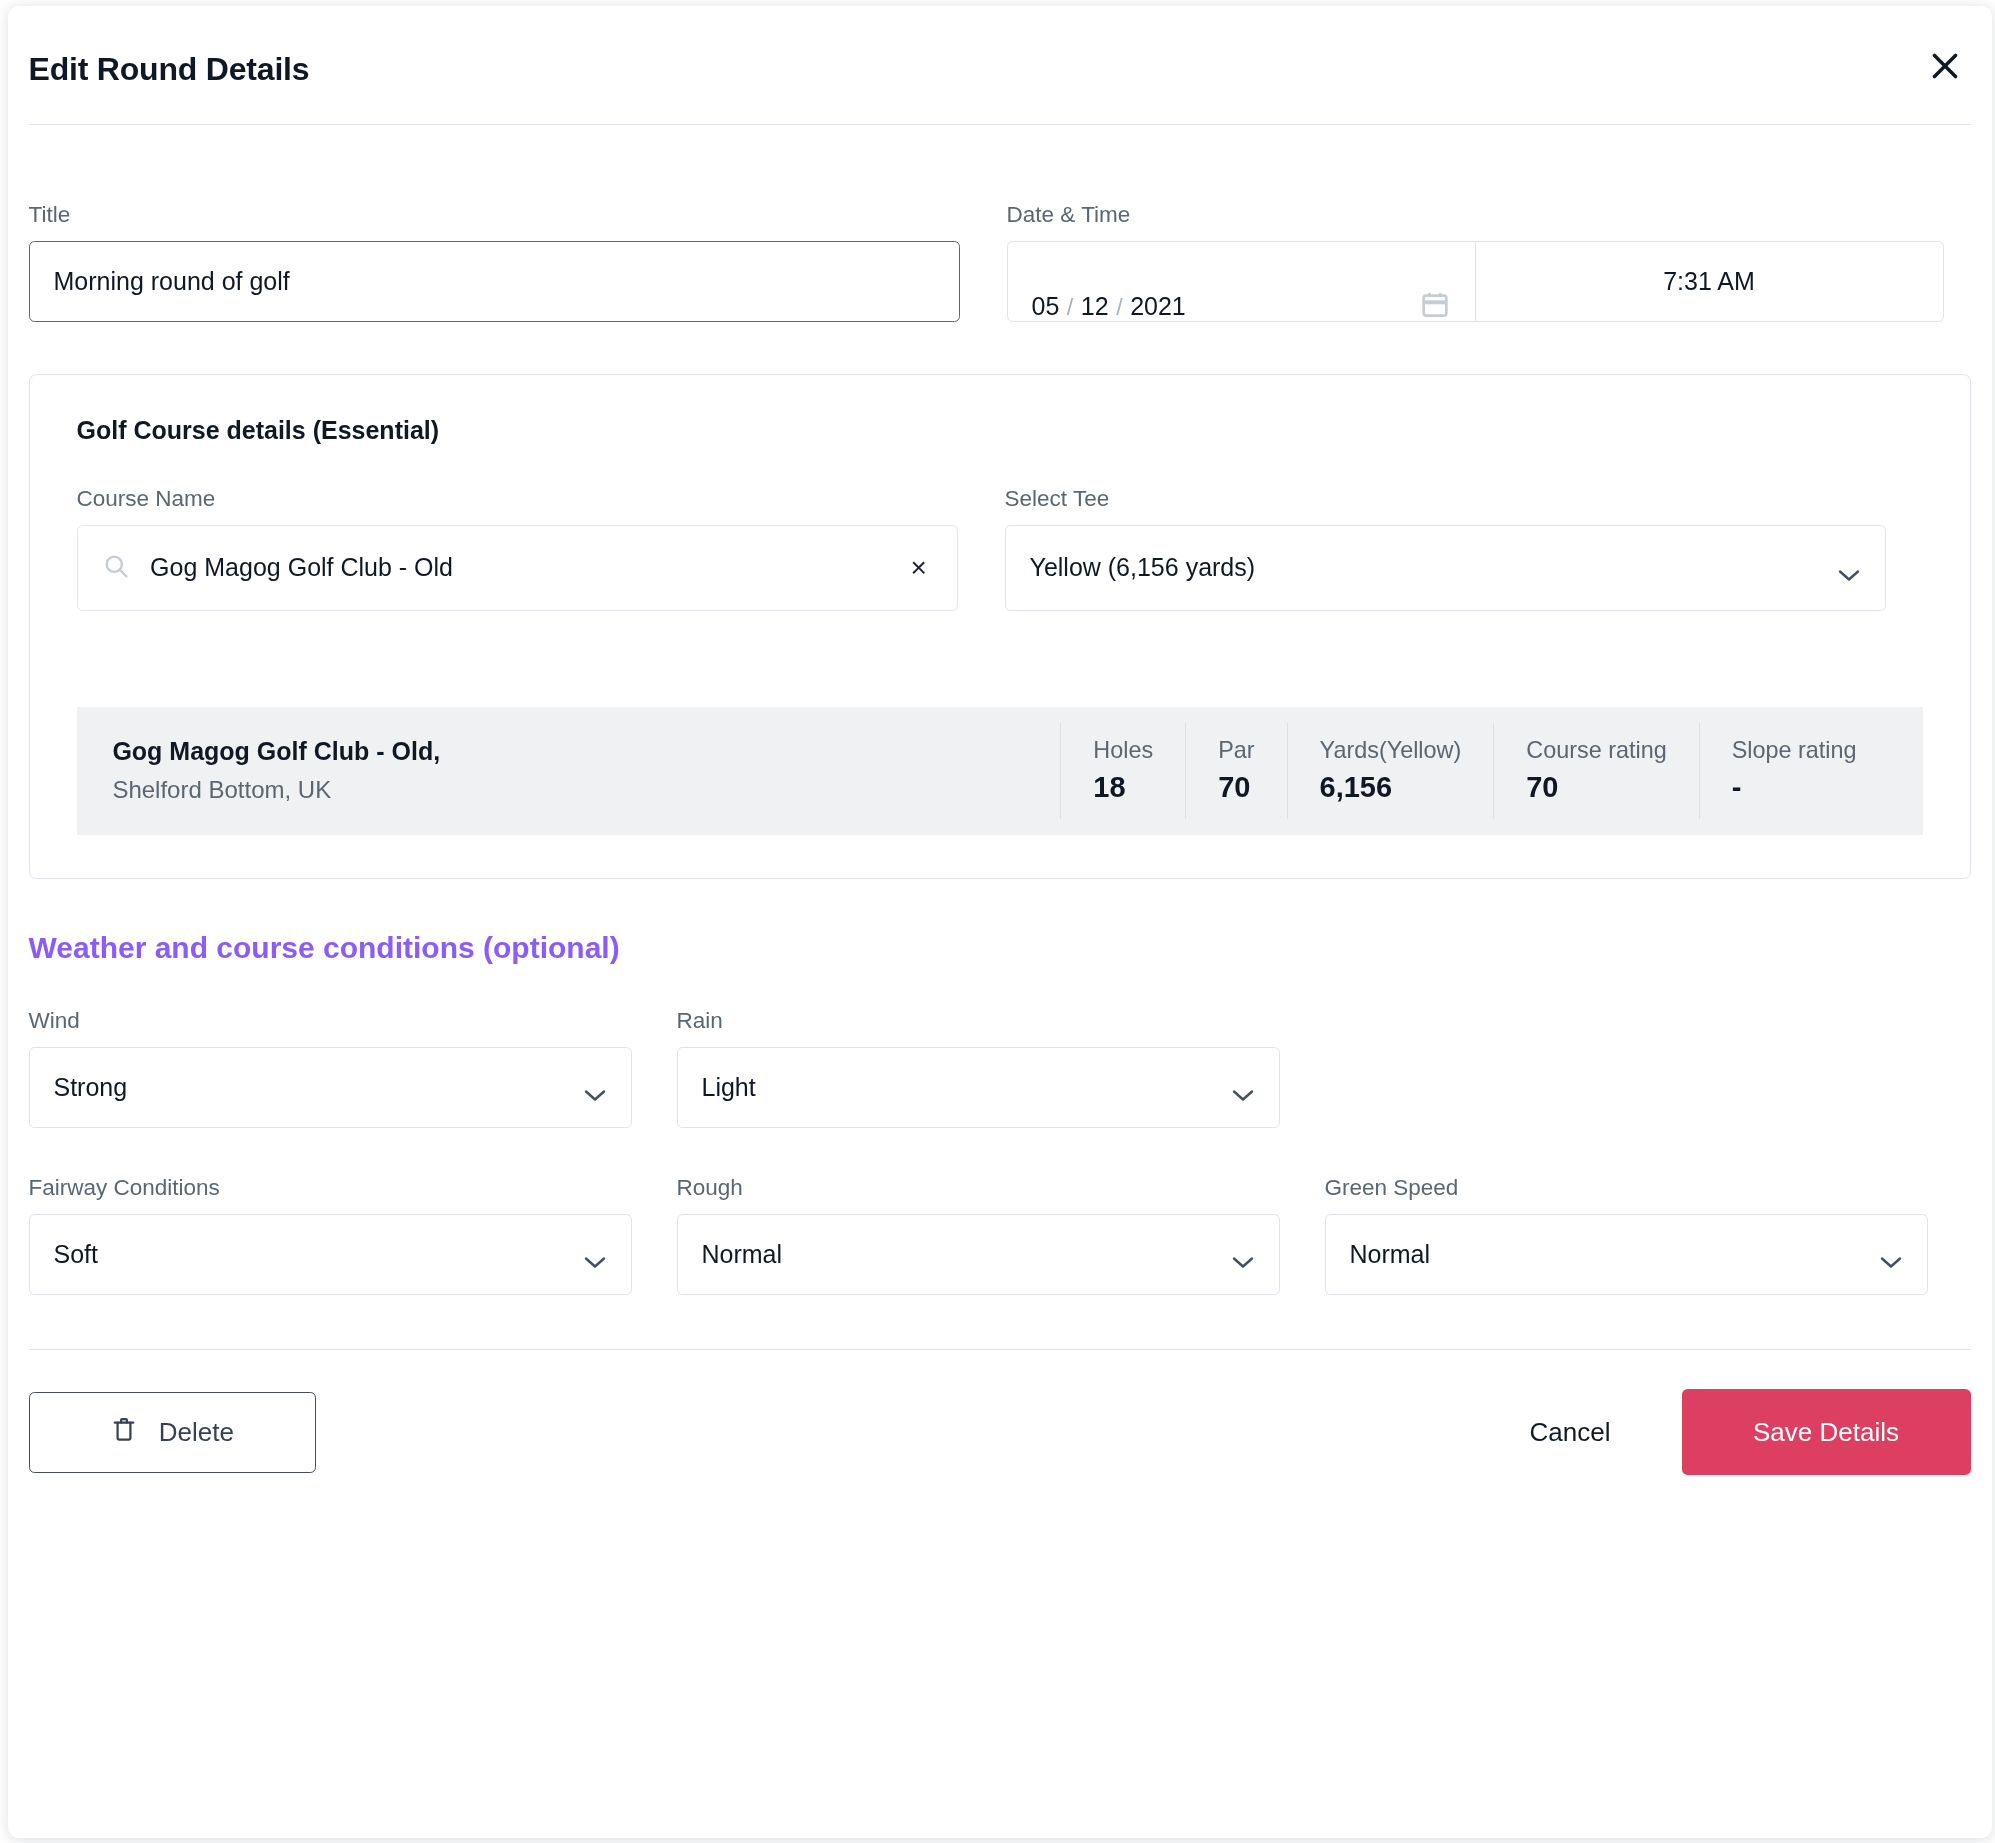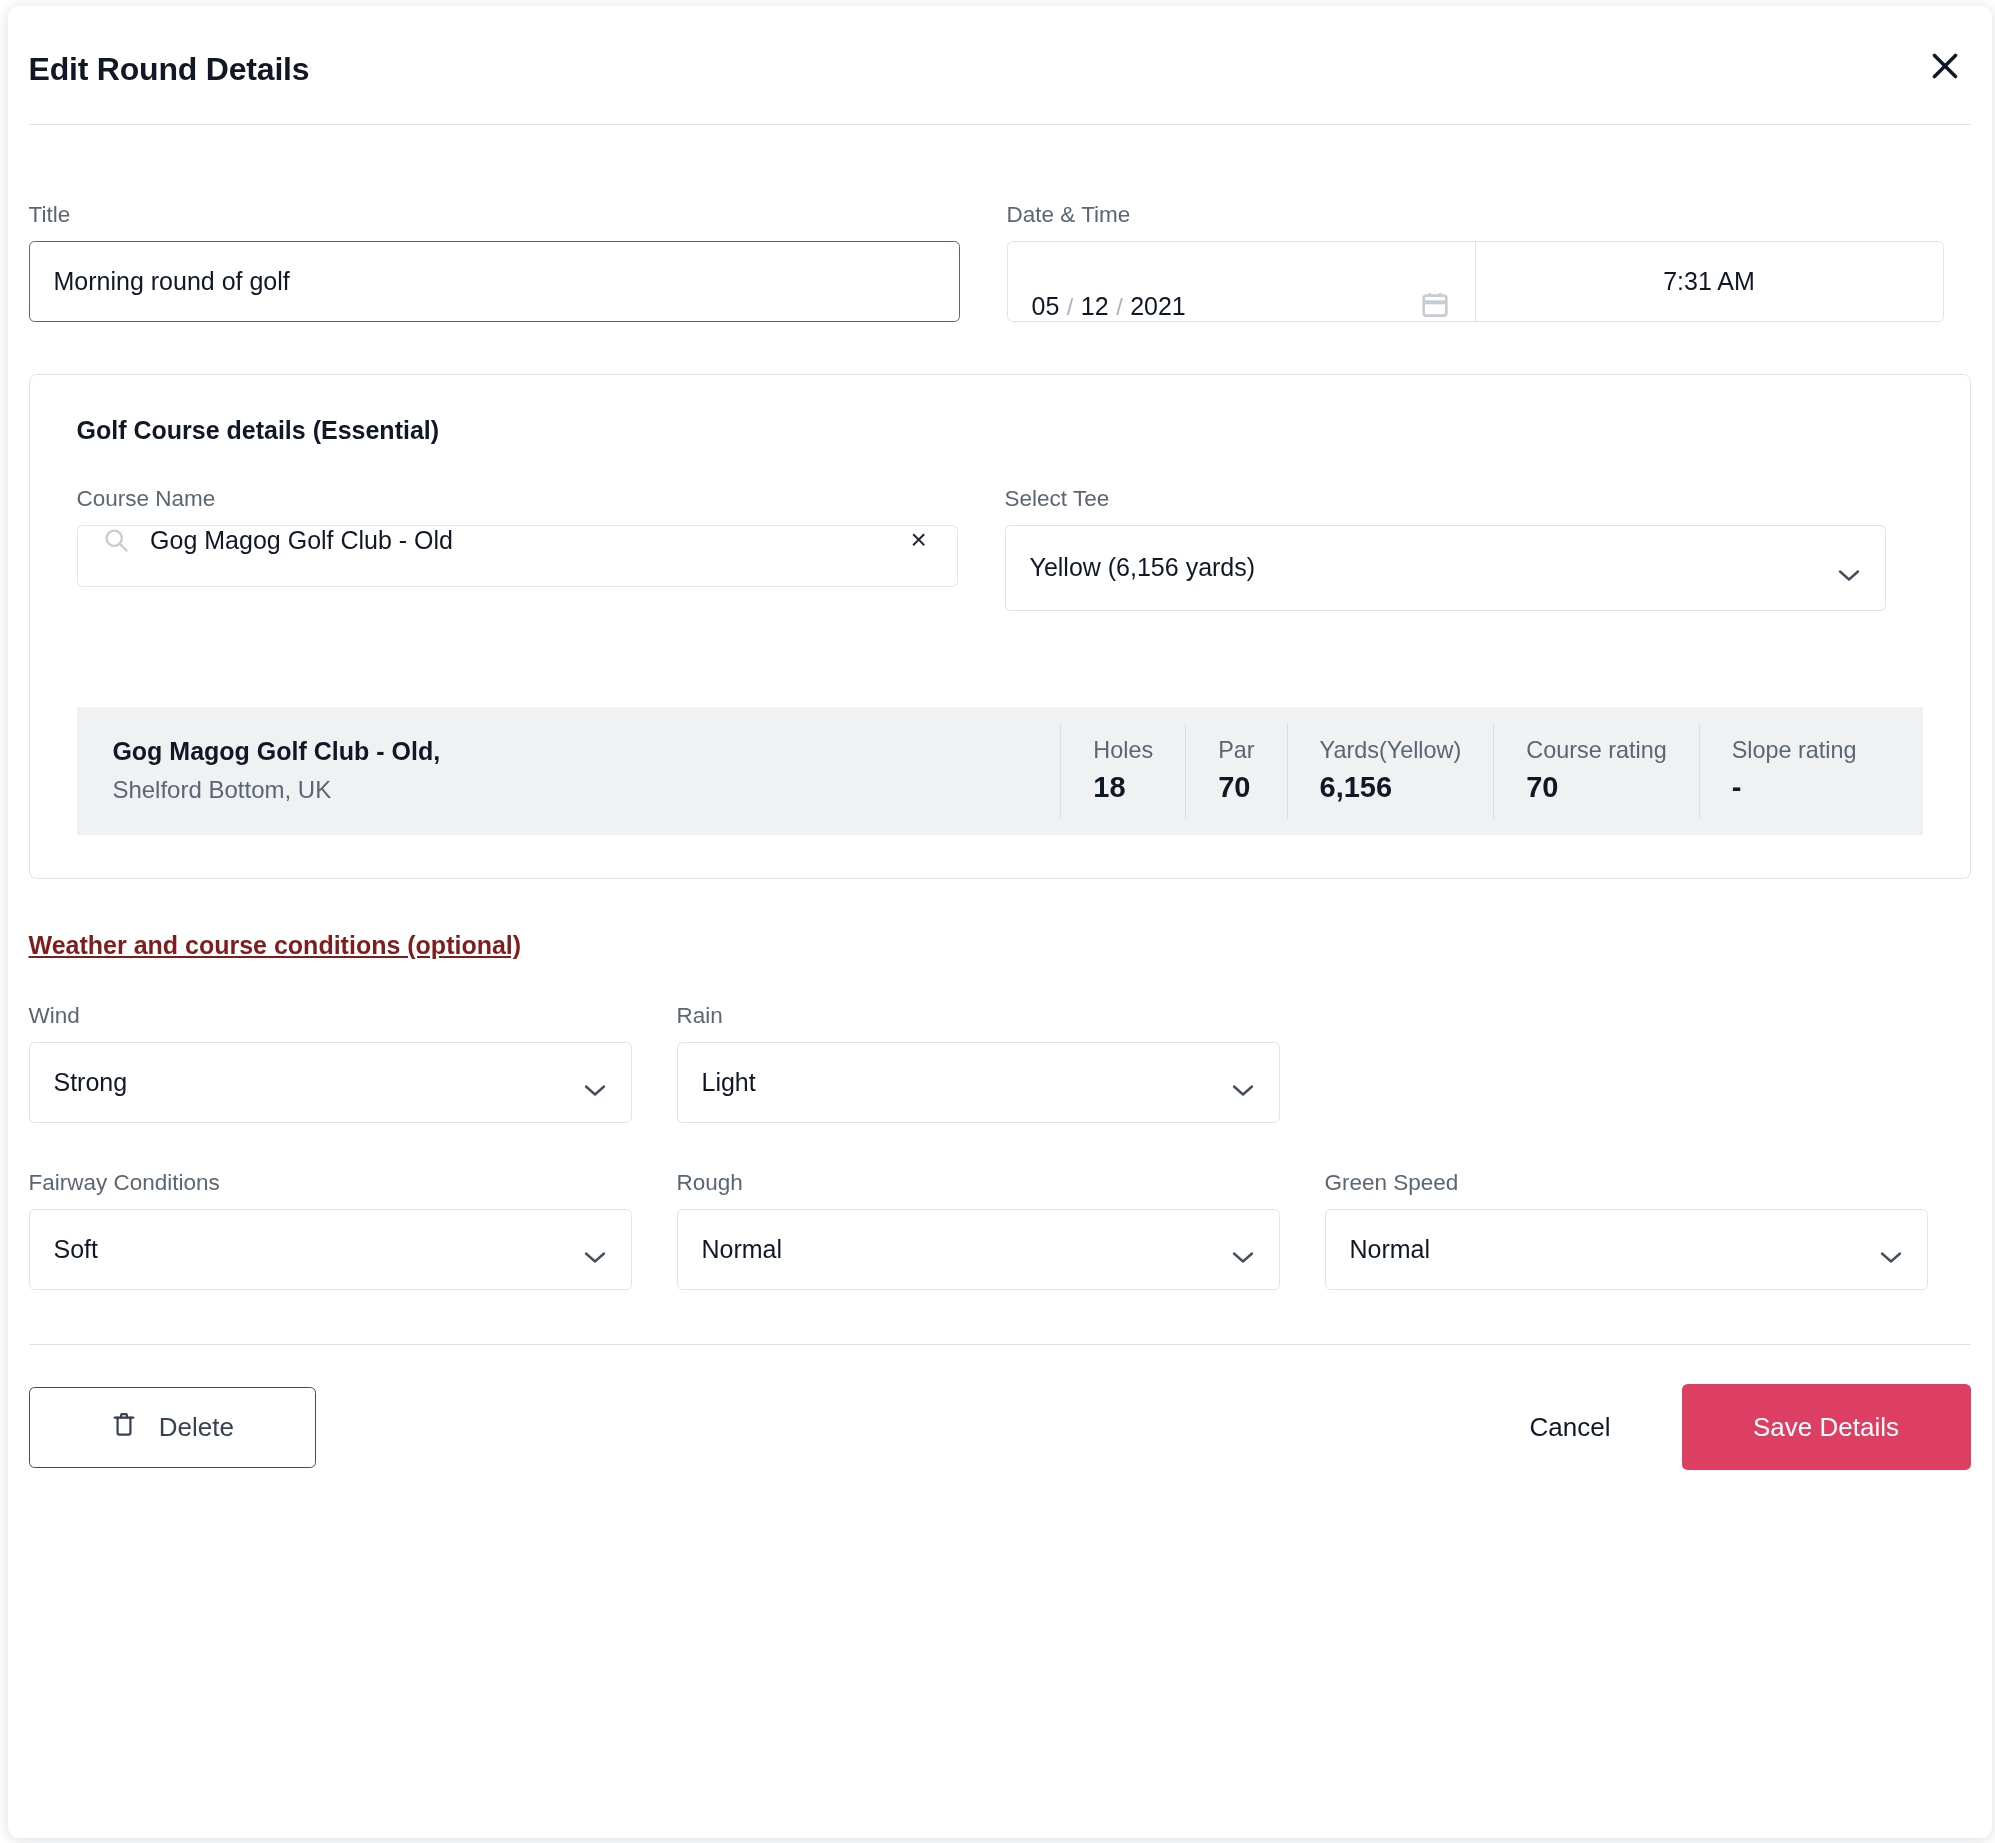--- a/index.html
+++ b/index.html
@@ -140,24 +140,25 @@
     margin-bottom: 41px;
   }
   .panel-row {
     display: flex;
     gap: 47px;
   }
   .panel-col { width: 881px; }
   .panel-col.right { width: 881px; }
 
   .search-ctl {
-    height: 62px;
+    height: 86px;
     border: 1.9px solid #e3e6ea;
     border-radius: 5.6px;
     display: flex;
+    align-items: center;
     padding: 0 24px;
     gap: 20.6px;
   }
   .search-ctl .val {
     flex: 1;
     font-size: 25px;
     color: #101826;
   }
   .clear-x {
     font-size: 28px;
@@ -234,25 +235,24 @@
     white-space: nowrap;
   }
   .stat .v {
     font-size: 29px;
     font-weight: bold;
     color: #101826;
   }
 
   
   .sec-title {
-    font-size: 25px;
+    font-size: 30px;
     font-weight: bold;
-    color: #7f1d1d;
+    color: #8b5cf6;
     margin-top: 52px;
-    text-decoration: underline;
   }
   .w-grid {
     display: flex;
     gap: 45px;
     margin-top: 43px;
   }
   .w-cell { width: 603px; }
   .w-grid.second { margin-top: 47px; }
 
   

